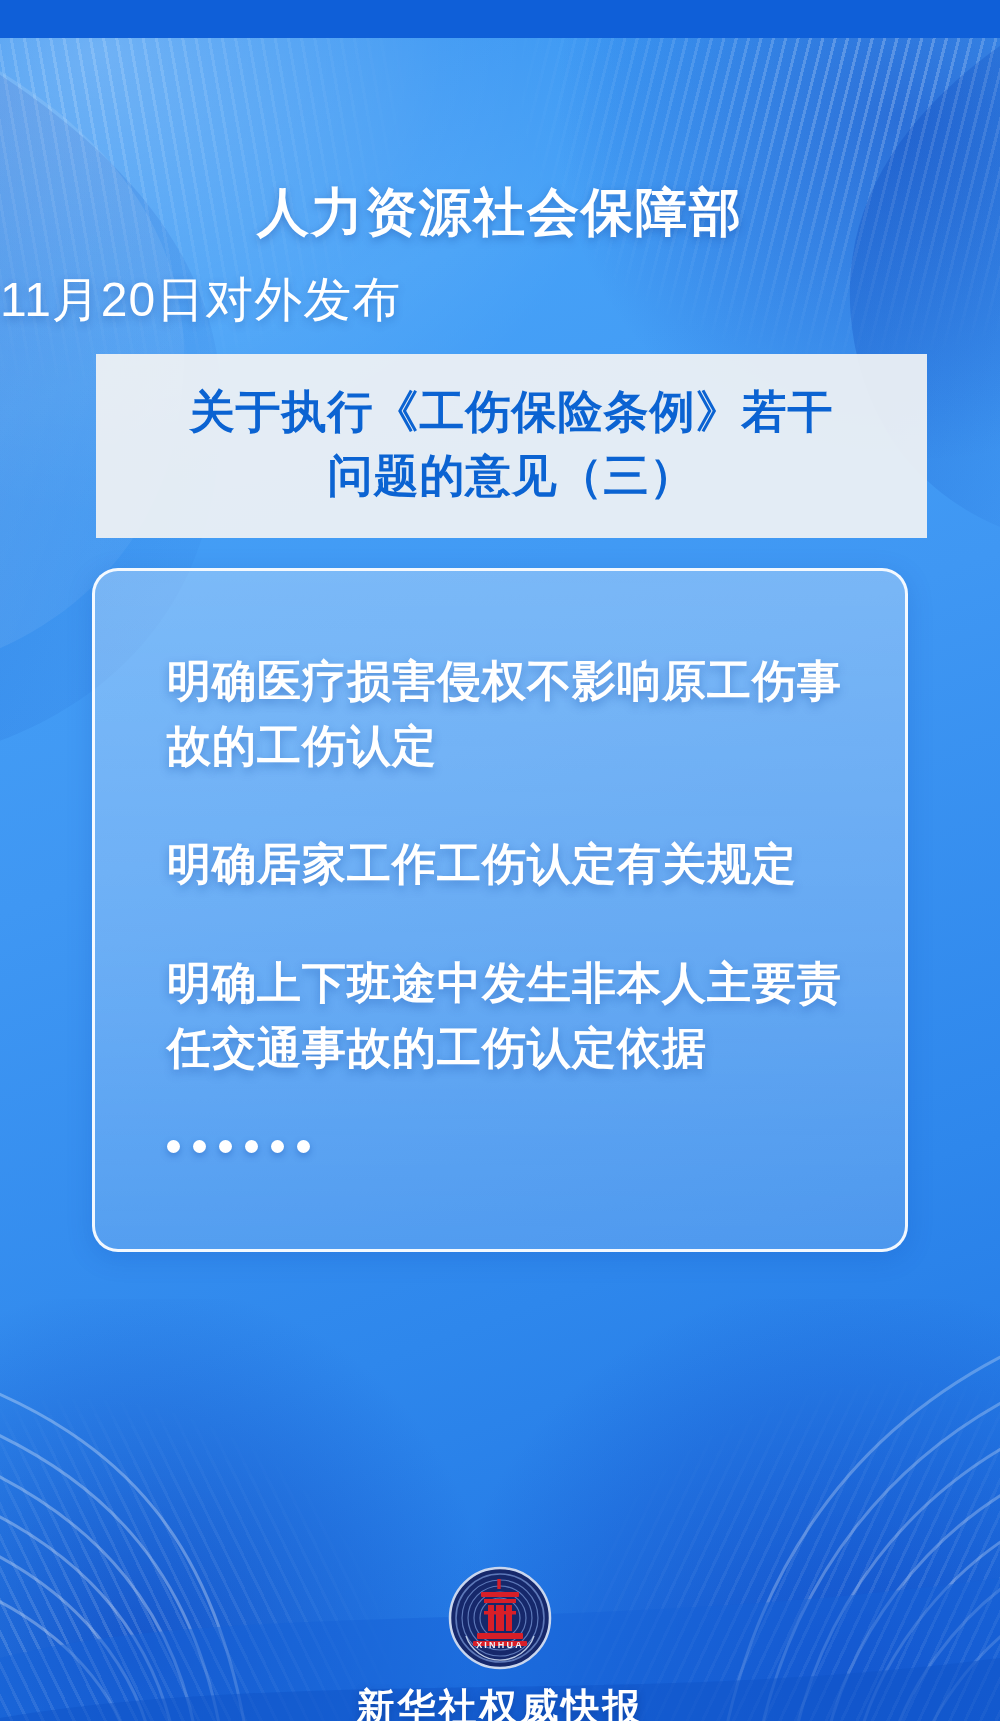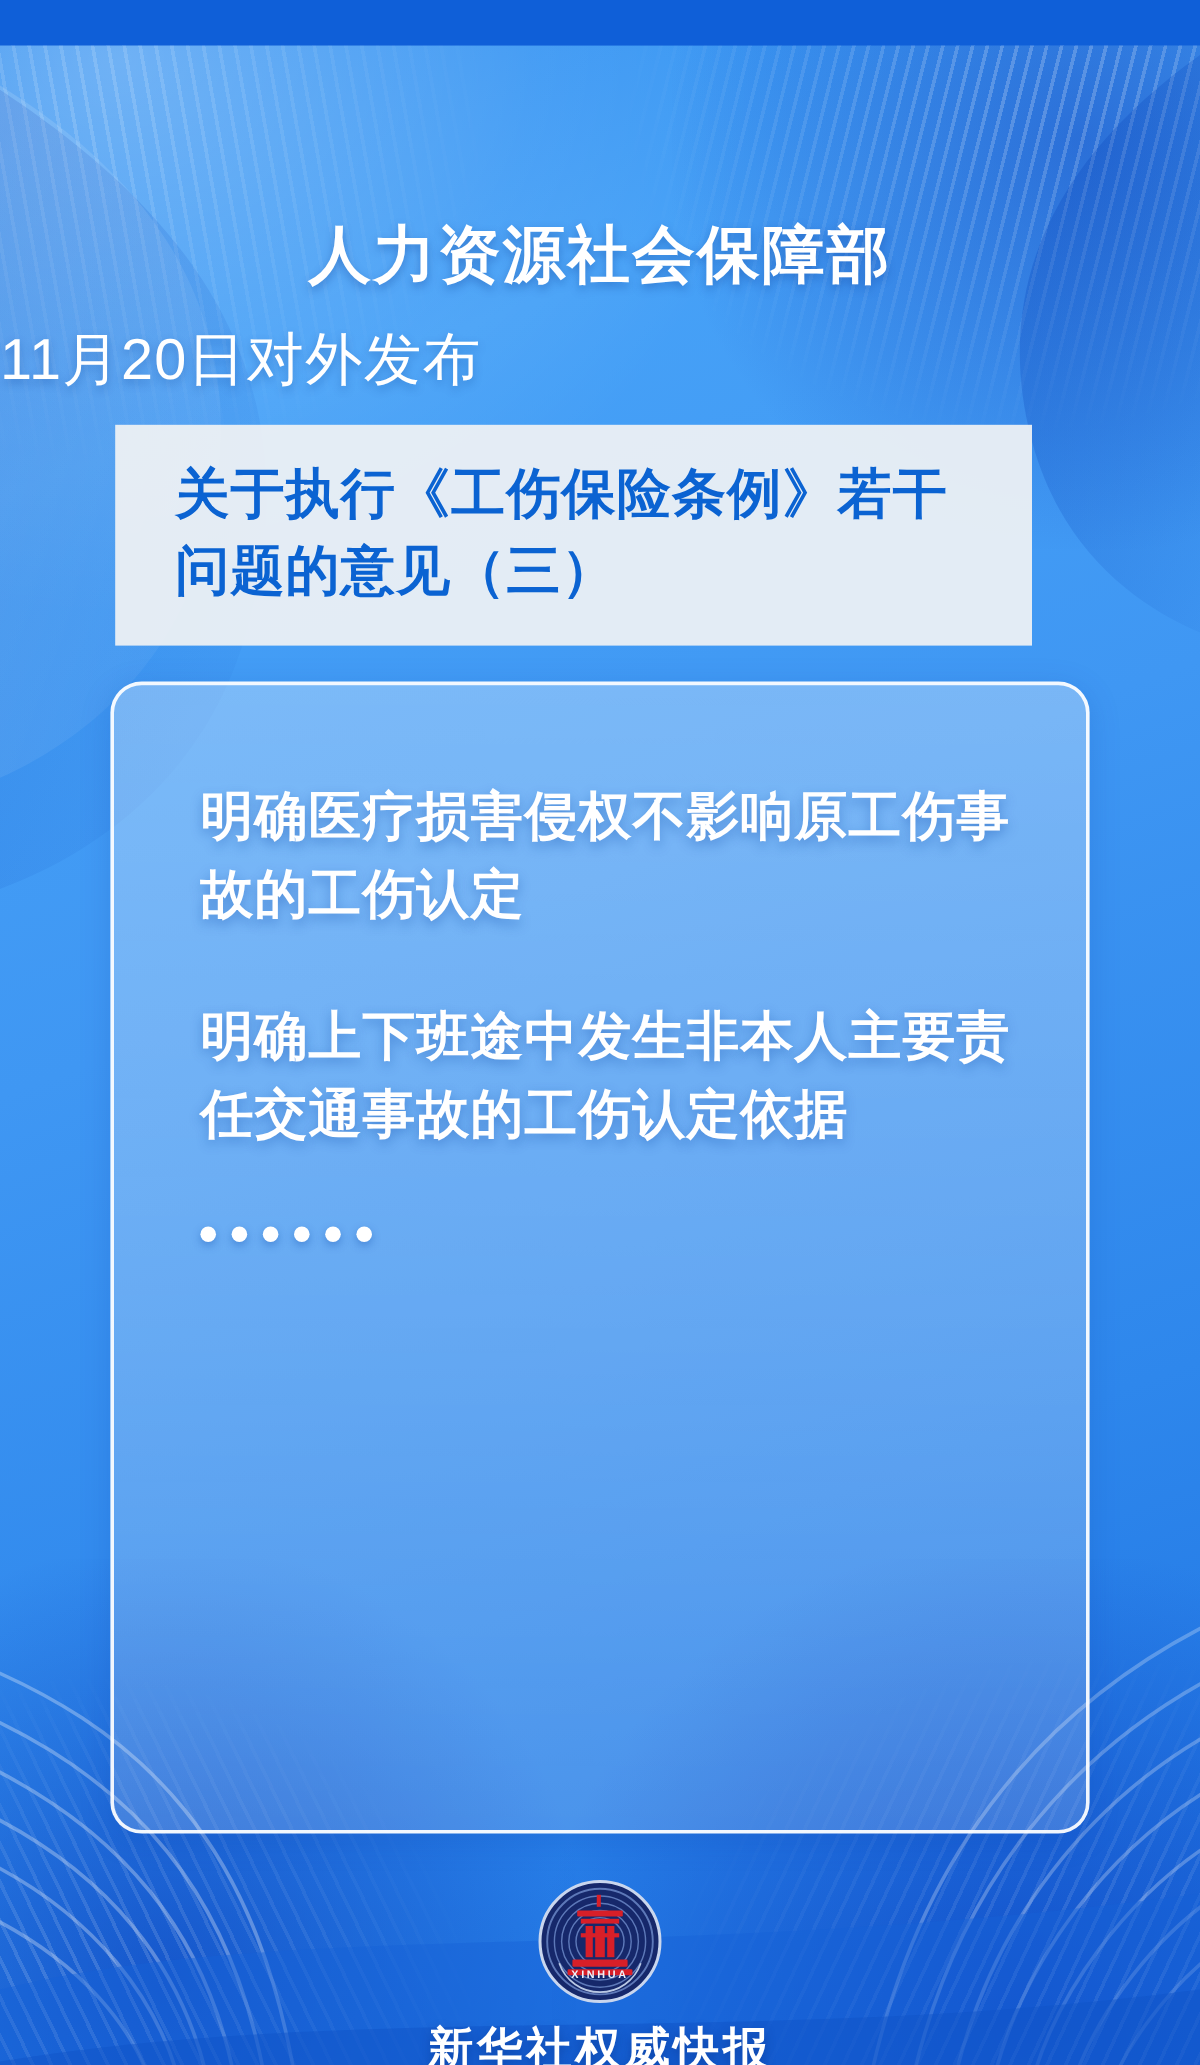--- a/index.html
+++ b/index.html
@@ -138,40 +138,41 @@
     font-size: 48px;
     font-weight: normal;
     letter-spacing: 1px;
     text-shadow: 0 3px 8px rgba(8,52,140,0.3);
   }
 
   .doc-title-box {
     position: absolute;
     left: 96px;
     top: 316px;
-    width: 764px;
+    width: 831px;
     box-sizing: border-box;
     padding: 26px 50px 30px;
     background: rgba(240,242,244,0.93);
+    text-align: center;
   }
   .doc-title-line {
     color: #0b63d2;
     font-size: 45px;
     font-weight: bold;
     line-height: 1.42;
     letter-spacing: 1px;
     white-space: nowrap;
   }
 
   .points-card {
     position: absolute;
     left: 92px;
     top: 530px;
     width: 816px;
-    height: 960px;
+    height: 684px;
     box-sizing: border-box;
     border: 3px solid rgba(255,255,255,0.92);
     border-radius: 26px;
     background: linear-gradient(180deg, rgba(255,255,255,0.30) 0%, rgba(255,255,255,0.24) 55%, rgba(255,255,255,0.16) 100%);
     box-shadow: 0 6px 26px rgba(10,60,170,0.18);
   }
 
   .points-list {
     position: absolute;
     left: 72px;
@@ -287,20 +288,21 @@
     <div class="release-date">11月20日对外发布</div>
 
     <div class="doc-title-box">
       <div class="doc-title-line">关于执行《工伤保险条例》若干</div>
       <div class="doc-title-line">问题的意见（三）</div>
     </div>
 
     <div class="points-card">
       <div class="points-list">
         <div class="point">明确医疗损害侵权不影响原工伤事故的工伤认定</div>
+        <div class="point">明确居家工作工伤认定有关规定</div>
         <div class="point">明确上下班途中发生非本人主要责任交通事故的工伤认定依据</div>
 
         <div class="ellipsis-row">
           <span class="ellipsis-dot"></span>
           <span class="ellipsis-dot"></span>
           <span class="ellipsis-dot"></span>
           <span class="ellipsis-dot"></span>
           <span class="ellipsis-dot"></span>
           <span class="ellipsis-dot"></span>
         </div>

